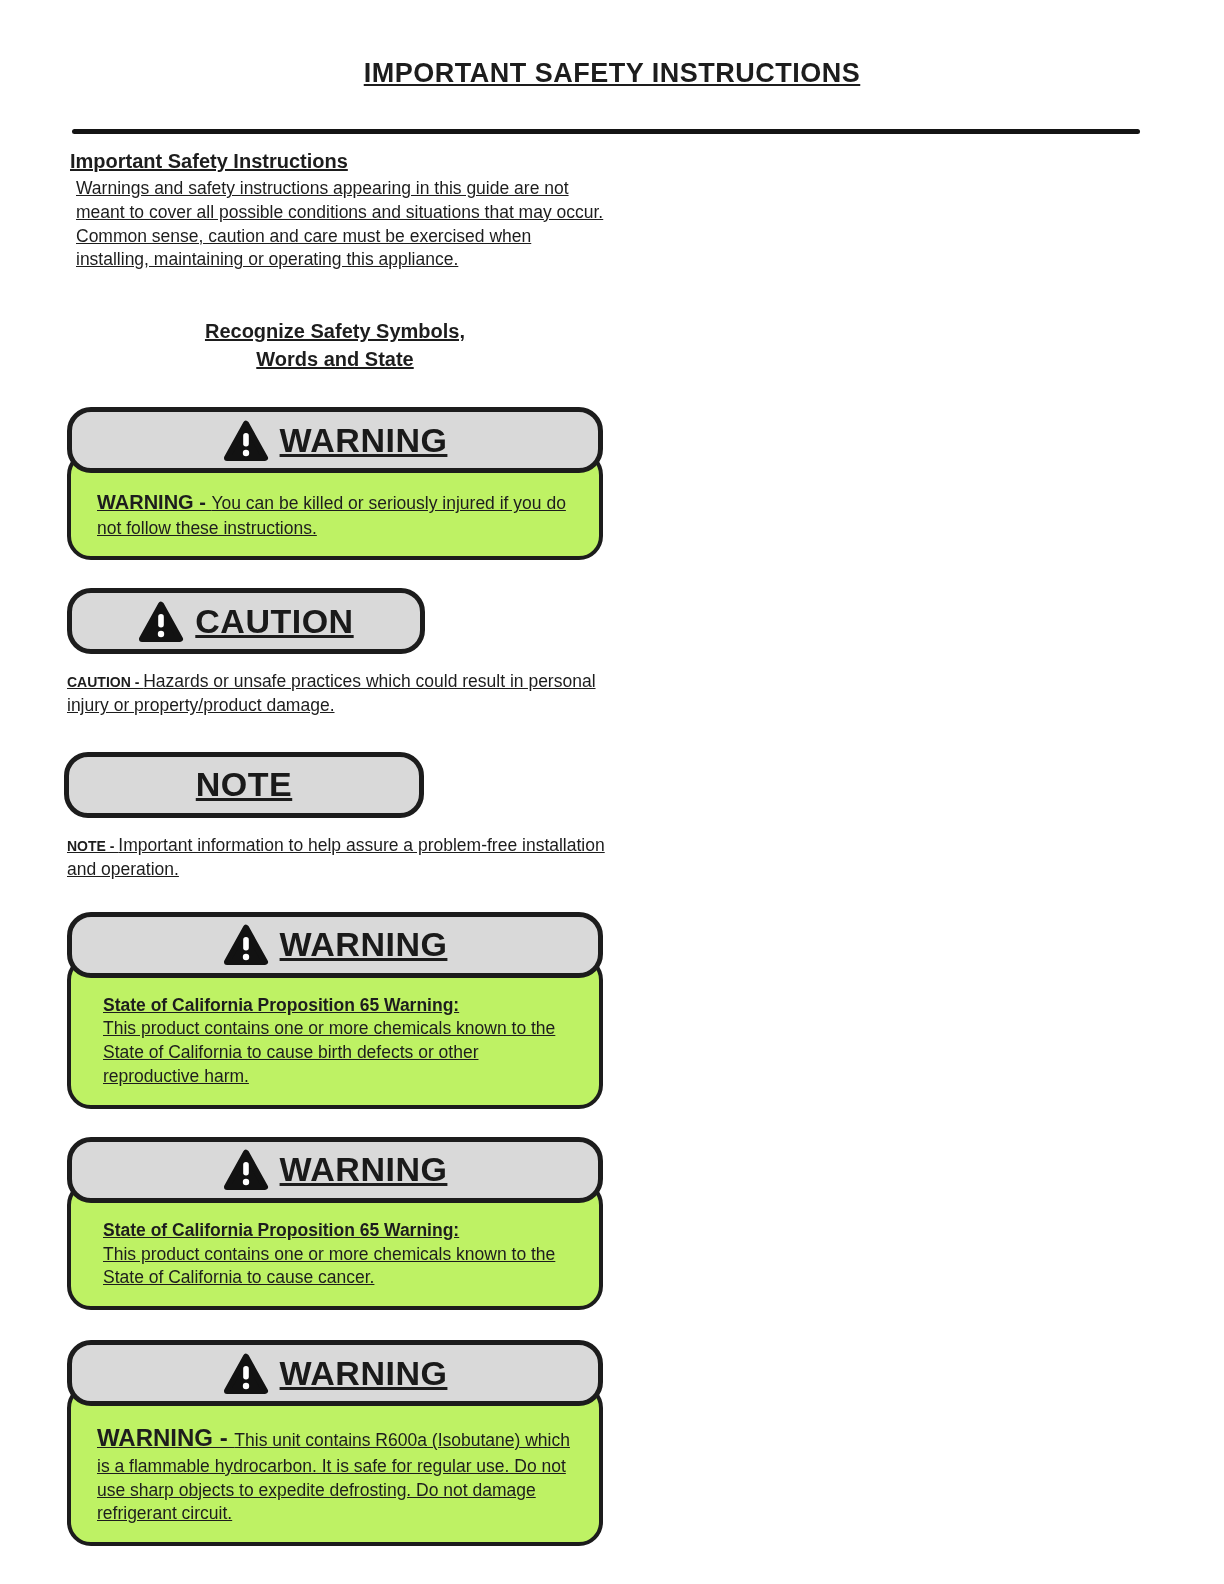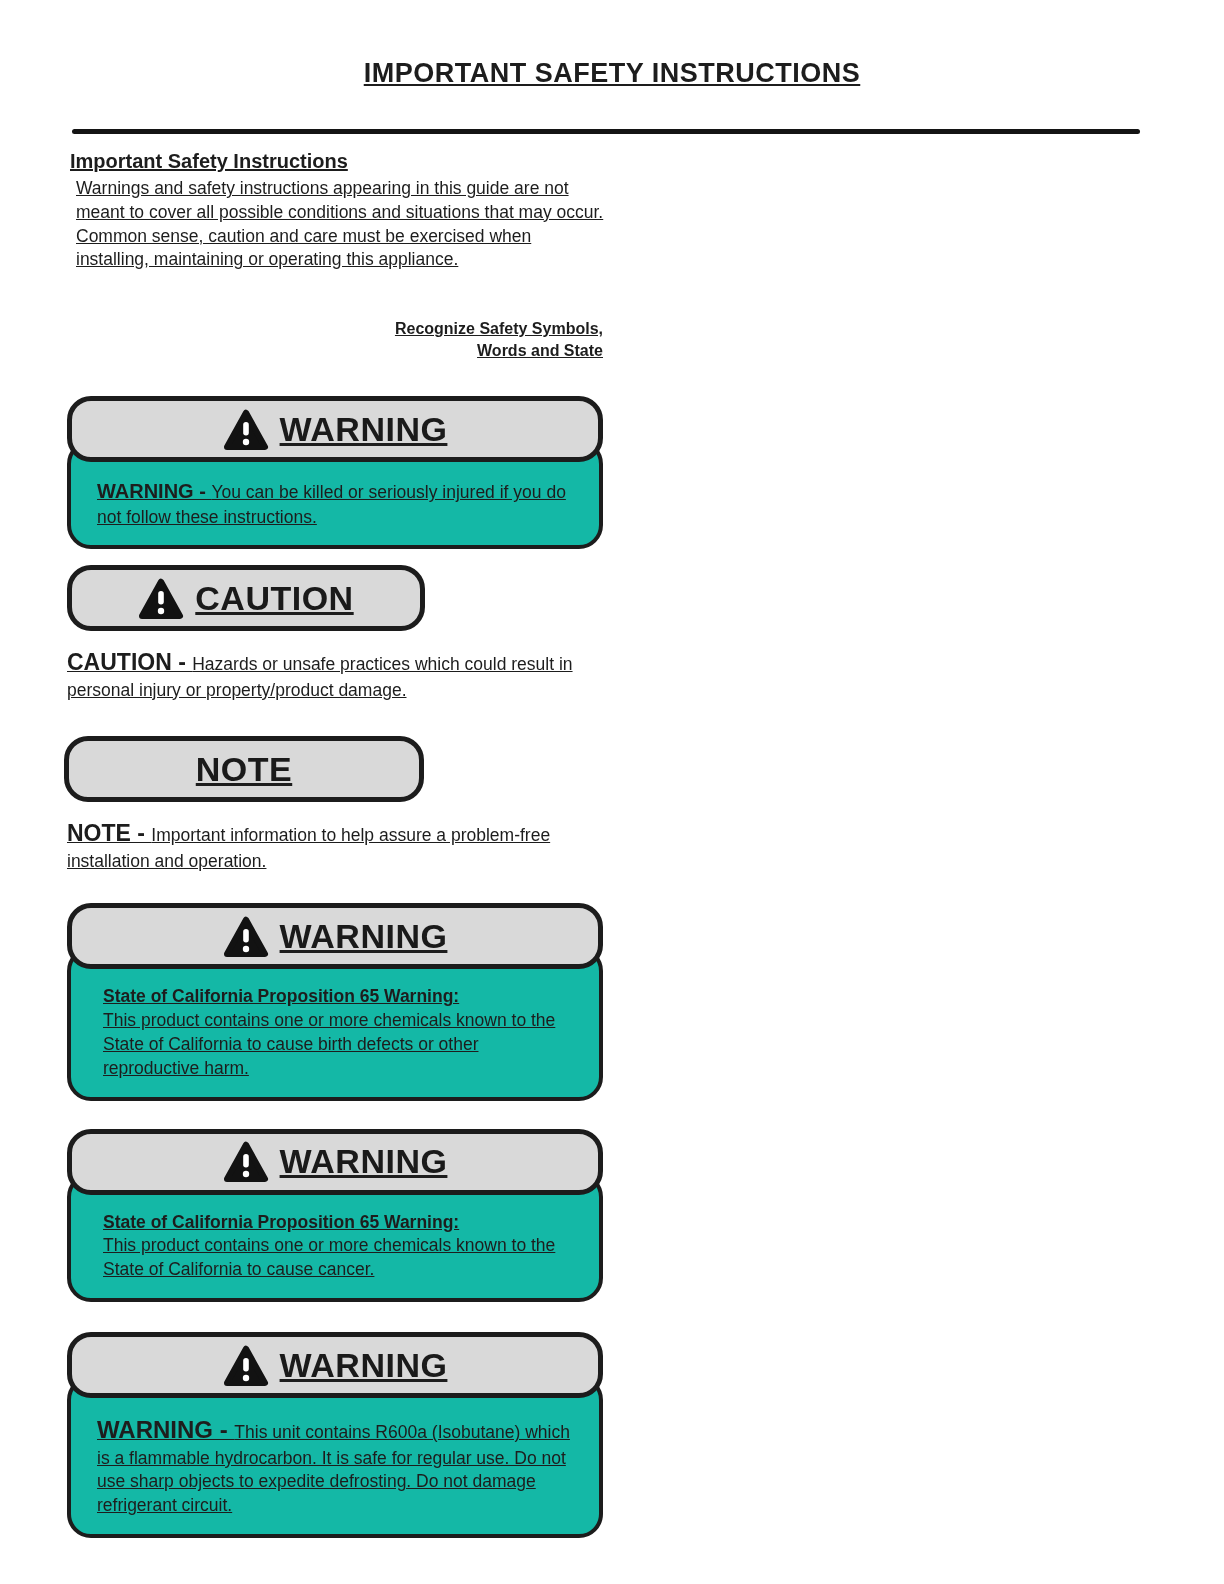--- a/index.html
+++ b/index.html
@@ -24,55 +24,55 @@
   .col{
     width:536px;margin:16px 0 0 67px;
   }
   .section-heading{
     font-size:20px;font-weight:bold;margin-left:3px;
   }
   .intro-p{
     font-size:17.5px;line-height:1.36;margin-top:4px;margin-left:9px;width:530px;
   }
   .symbols-heading{
-    margin-top:46px;text-align:right;font-size:16px;font-weight:bold;line-height:1.38;
+    margin-top:46px;text-align:center;font-size:20px;font-weight:bold;line-height:1.38;
   }
   
   .alert{margin-top:34px;position:relative;}
   .alert-header{
     position:relative;z-index:2;
     background:var(--header-bg);
     border:5px solid var(--border);
     border-radius:24px;
     height:66px;
     display:flex;align-items:center;justify-content:center;gap:11px;
   }
   .alert-word{
     font-size:34px;font-weight:bold;letter-spacing:.5px;color:#1a1a1a;
   }
   .tri-icon{display:inline-flex;width:46px;height:41px;}
   .tri-icon svg{width:100%;height:100%;}
   .alert-body{
     position:relative;z-index:1;
-    background:#14b8a6;
+    background:#bef264;
     border:4px solid var(--border);
     border-radius:24px;
     margin-top:-22px;
     padding:34px 24px 16px 26px;
   }
   .alert-body p{font-size:17.5px;line-height:1.36;}
   .lead-sm{font-weight:bold;font-size:20px;}
   .lead-lg{font-weight:bold;font-size:24px;}
   .body-title{font-weight:bold;font-size:17.5px;}
-  .caution-header{width:358px;margin-top:16px;}
+  .caution-header{width:358px;margin-top:28px;}
   .note-header{width:360px;margin-left:-3px;}
   .after-box-text{
     margin-top:16px;font-size:17.5px;line-height:1.36;width:540px;
   }
-  .after-box-text .lead-sm{font-size:23px;}
+  .after-box-text .lead-sm{font-size:14px;}
   .mt28{margin-top:28px;}
   .mt30{margin-top:30px;}
   .prop-body p{padding-left:6px;}
 </style>
 </head>
 <body>
 
 <div class="page">
 
   <h1 class="page-title">IMPORTANT SAFETY INSTRUCTIONS</h1>

